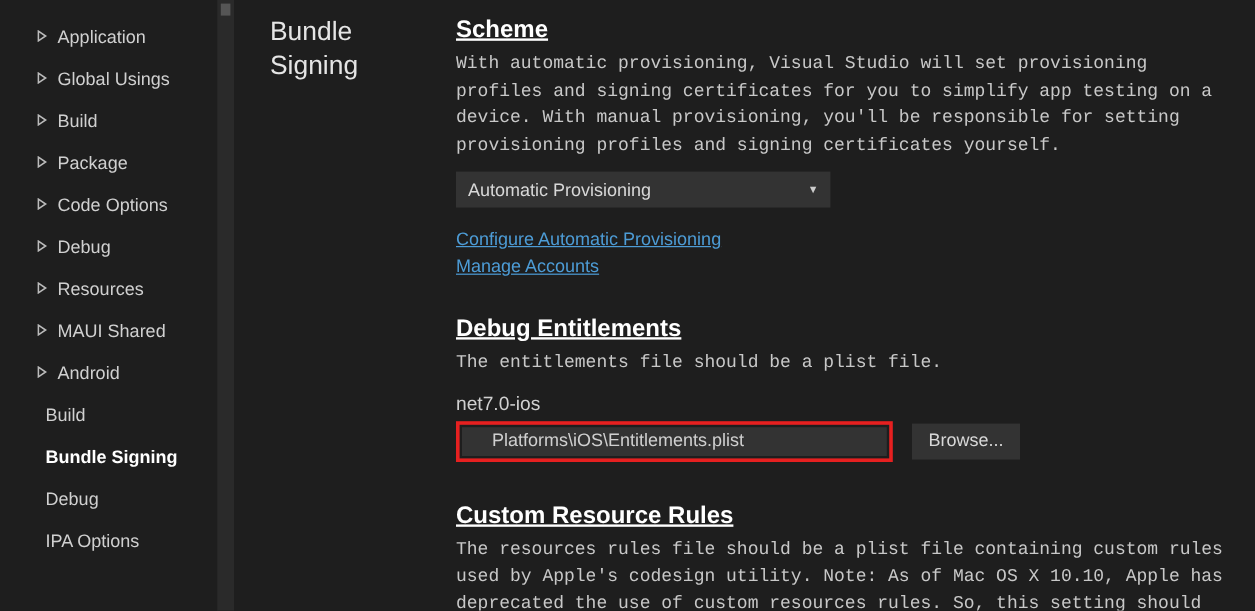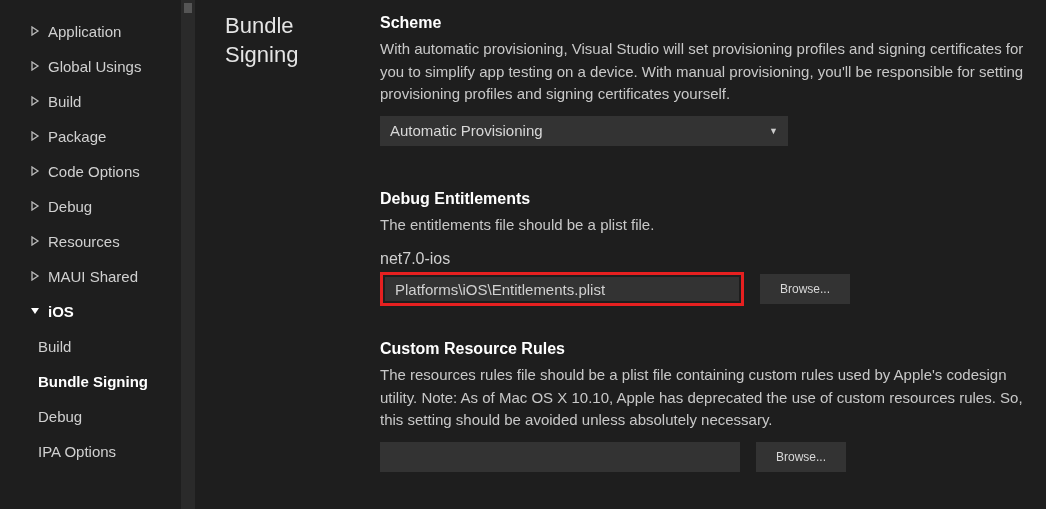--- a/index.html
+++ b/index.html
@@ -70,32 +70,34 @@
     flex-shrink: 0;
   }
   .content {
     flex: 1;
     padding: 14px 20px 0 15px;
     overflow: hidden;
   }
   .heading {
     font-weight: 600;
     color: #fff;
-    font-size: 16px;
+    font-size: 20px;
     margin-bottom: 6px;
+    text-decoration: underline;
   }
   .desc {
     color: #c8c8c8;
     font-size: 15px;
     line-height: 1.5;
     margin-bottom: 10px;
+    font-family: Liberation Mono, monospace;
   }
   .row { display: flex; align-items: center; gap: 16px; }
   .select-box {
-    width: 408px;
+    width: 312px;
     height: 30px;
     background: #333333;
     border: none;
     display: flex;
     align-items: center;
     justify-content: space-between;
     padding: 0 10px;
     color: #d8d8d8;
     font-size: 15px;
     margin-bottom: 18px;
@@ -117,41 +119,41 @@
     font-size: 16px;
     color: #d0d0d0;
     margin-bottom: 4px;
   }
   .input-box {
     width: 360px;
     height: 30px;
     background: #333333;
     border: none;
     color: #d0d0d0;
-    padding: 0 10px;
+    padding: 0 25px;
     font-size: 15px;
     font-family: inherit;
     outline: none;
   }
   .input-highlight {
     border: 3px solid #e62020;
     padding: 2px;
     display: inline-block;
   }
   .input-highlight .input-box {
     width: 354px;
     height: 24px;
   }
   .browse-btn {
     width: 90px;
     height: 30px;
     background: #333333;
     border: none;
     color: #d8d8d8;
-    font-size: 12px;
+    font-size: 15px;
     cursor: pointer;
     font-family: inherit;
   }
   svg.caret { width:10px; height:10px; }
 </style>
 </head>
 <body>
 
 <div class="sidebar">
 
@@ -196,25 +198,25 @@
           <path d="M2 1 L8 5 L2 9 Z" fill="none" stroke="#bbb" stroke-width="1.3"></path>
         </svg></span>
     <span>Resources</span>
   </div>
   <div class="tree-item">
     <span class="tree-caret"><svg class="caret" viewBox="0 0 10 10">
           <path d="M2 1 L8 5 L2 9 Z" fill="none" stroke="#bbb" stroke-width="1.3"></path>
         </svg></span>
     <span>MAUI Shared</span>
   </div>
-  <div class="tree-item bold">
-    <span class="tree-caret expanded"><svg class="caret" viewBox="0 0 10 10">
-          <path d="M1 2 L9 2 L5 8 Z" fill="#fff"></path>
-        </svg></span>
-    <span>iOS</span>
+  <div class="tree-item">
+    <span class="tree-caret"><svg class="caret" viewBox="0 0 10 10">
+          <path d="M2 1 L8 5 L2 9 Z" fill="none" stroke="#bbb" stroke-width="1.3"></path>
+        </svg></span>
+    <span>Android</span>
   </div>
   <div class="tree-item child">
     <span>Build</span>
   </div>
   <div class="tree-item child bold">
     <span>Bundle Signing</span>
   </div>
   <div class="tree-item child">
     <span>Debug</span>
   </div>
@@ -238,20 +240,22 @@
 <div class="content">
 
   <div class="heading">Scheme</div>
   <div class="desc">With automatic provisioning, Visual Studio will set provisioning profiles and signing certificates for you to simplify app testing on a device. With manual provisioning, you'll be responsible for setting provisioning profiles and signing certificates yourself.</div>
 
   <div class="select-box">
     <span>Automatic Provisioning</span>
     <span class="select-caret">▼</span>
   </div>
 
+  <a class="link">Configure Automatic Provisioning</a>
+  <a class="link">Manage Accounts</a>
 
   <div class="spacer-md"></div>
 
   <div class="heading">Debug Entitlements</div>
   <div class="desc" style="margin-bottom:14px">The entitlements file should be a plist file.</div>
   <div class="small-label">net7.0-ios</div>
 
   <div class="row">
     <span class="input-highlight">
       <input class="input-box" type="text" value="Platforms\iOS\Entitlements.plist" style="">

